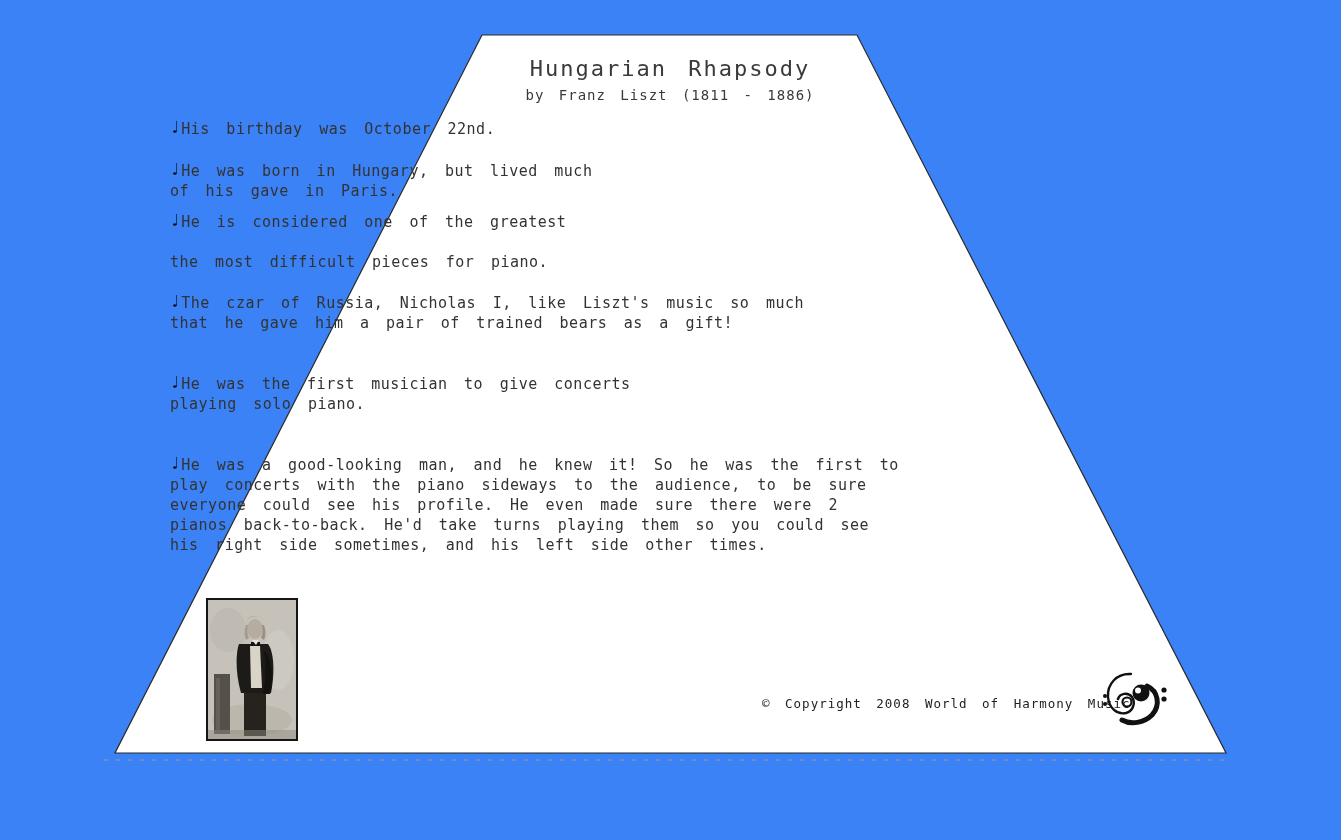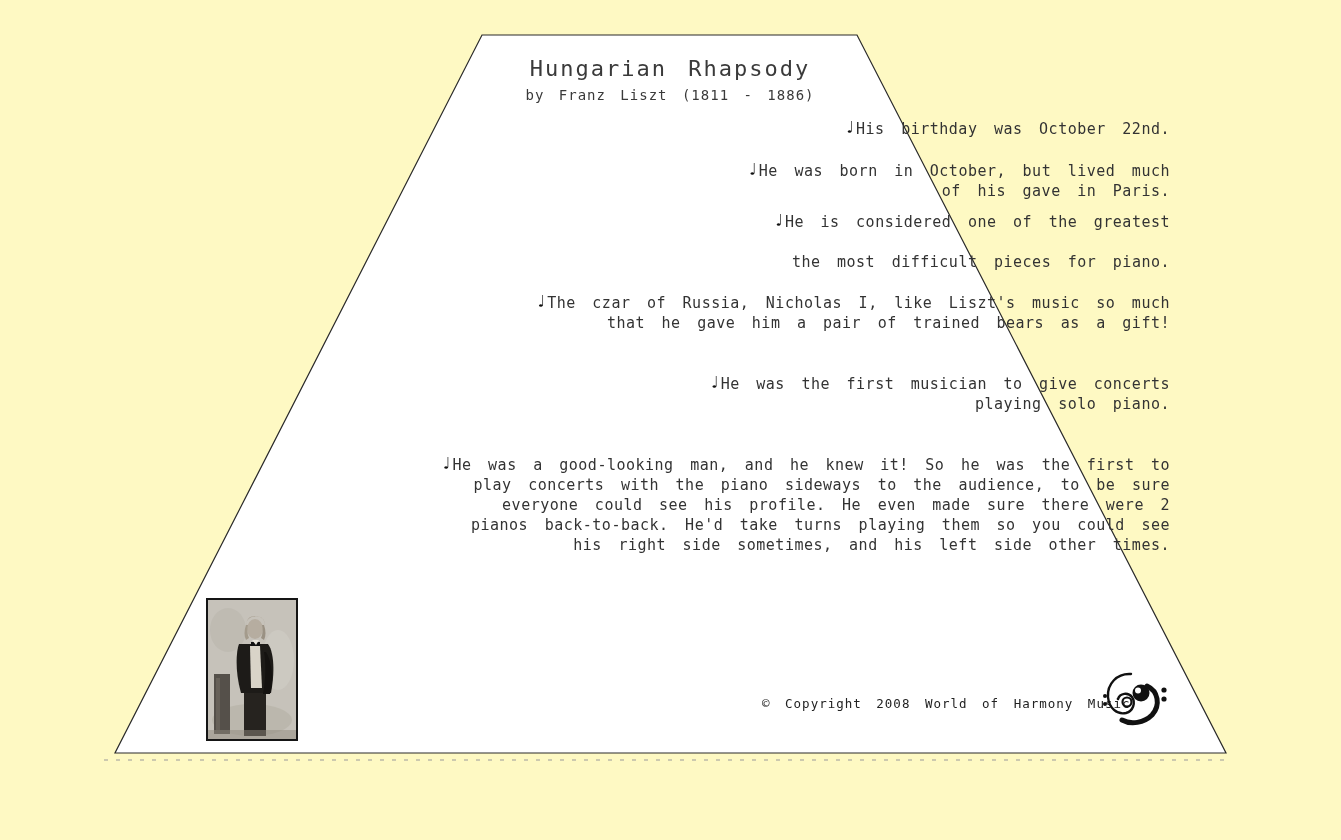--- a/index.html
+++ b/index.html
@@ -1,37 +1,37 @@
 <!DOCTYPE html>
 <html><head>
 <meta charset="utf-8">
 <style>
   html,body{margin:0;padding:0;background:#ffffff;}
   body{
     width:1341px;height:840px;overflow:hidden;
     font-family:"DejaVu Sans Mono","Liberation Mono",monospace;
     color:#2e2e2e;
   }
-  .page{position:relative;width:1341px;height:840px;background:#fef9c3;}
+  .page{position:relative;width:1341px;height:840px;background:#3b82f6;}
 
   svg.outline{position:absolute;left:0;top:0;}
 
   .title{
     position:absolute;top:56px;left:170px;width:1000px;
     text-align:center;font-size:22px;line-height:26px;
     letter-spacing:2px;word-spacing:6px;color:#3a3a3a;
   }
   .subtitle{
     position:absolute;top:86px;left:170px;width:1000px;
     text-align:center;font-size:14px;line-height:18px;
     letter-spacing:1px;word-spacing:5px;color:#3a3a3a;
   }
   .facts{
     position:absolute;top:114px;left:170px;width:1000px;
-    text-align:right;font-size:15px;line-height:20px;
+    text-align:left;font-size:15px;line-height:20px;
     letter-spacing:.5px;word-spacing:7px;color:#333;
   }
   .fact{white-space:nowrap;}
   .fact:nth-child(1){margin-top:4px;}
   .fact:nth-child(2){margin-top:21px;}
   .fact:nth-child(3){margin-top:10px;}
   .fact:nth-child(4){margin-top:20px;}
   .fact:nth-child(5){margin-top:40px;}
   .fact:nth-child(6){margin-top:40px;}
   .fact:nth-child(7){margin-top:30px;}
@@ -63,21 +63,21 @@
   <svg class="outline" width="1341" height="840" viewBox="0 0 1341 840" aria-hidden="true">
     <polygon points="482,35 857,35 1226,753 115,753" fill="#ffffff" stroke="#2a2a2a" stroke-width="1.2"></polygon>
     <line x1="104" y1="760" x2="1231" y2="760" stroke="#9a9a9a" stroke-width="1.2" stroke-dasharray="4 8"></line>
   </svg>
 
   <div class="title">Hungarian Rhapsody</div>
   <div class="subtitle">by Franz Liszt (1811 - 1886)</div>
 
   <div class="facts">
       <div class="fact"><span class="note">♩</span><span>His birthday was October 22nd.</span></div>
-      <div class="fact"><span class="note">♩</span><span>He was born in October, but lived much</span><br><span>of his gave in Paris.</span></div>
+      <div class="fact"><span class="note">♩</span><span>He was born in Hungary, but lived much</span><br><span>of his gave in Paris.</span></div>
       <div class="fact"><span class="note">♩</span><span>He is considered one of the greatest</span><br><br><span>the most difficult pieces for piano.</span></div>
       <div class="fact"><span class="note">♩</span><span>The czar of Russia, Nicholas I, like Liszt's music so much</span><br><span>that he gave him a pair of trained bears as a gift!</span></div>
       <div class="fact"><span class="note">♩</span><span>He was the first musician to give concerts</span><br><span>playing solo piano.</span></div>
       <div class="fact"><span class="note">♩</span><span>He was a good-looking man, and he knew it! So he was the first to</span><br><span>play concerts with the piano sideways to the audience, to be sure</span><br><span>everyone could see his profile. He even made sure there were 2</span><br><span>pianos back-to-back. He'd take turns playing them so you could see</span><br><span>his right side sometimes, and his left side other times.</span></div>
     </div>
 
   <div class="photo" role="img" aria-label="Photograph of Franz Liszt standing">
     <svg viewBox="0 0 88 139" preserveAspectRatio="none">
       <rect x="0" y="0" width="88" height="139" fill="#c6c2ba"></rect>
       <ellipse cx="20" cy="30" rx="18" ry="22" fill="#bdb9b0" opacity="0.8"></ellipse>

